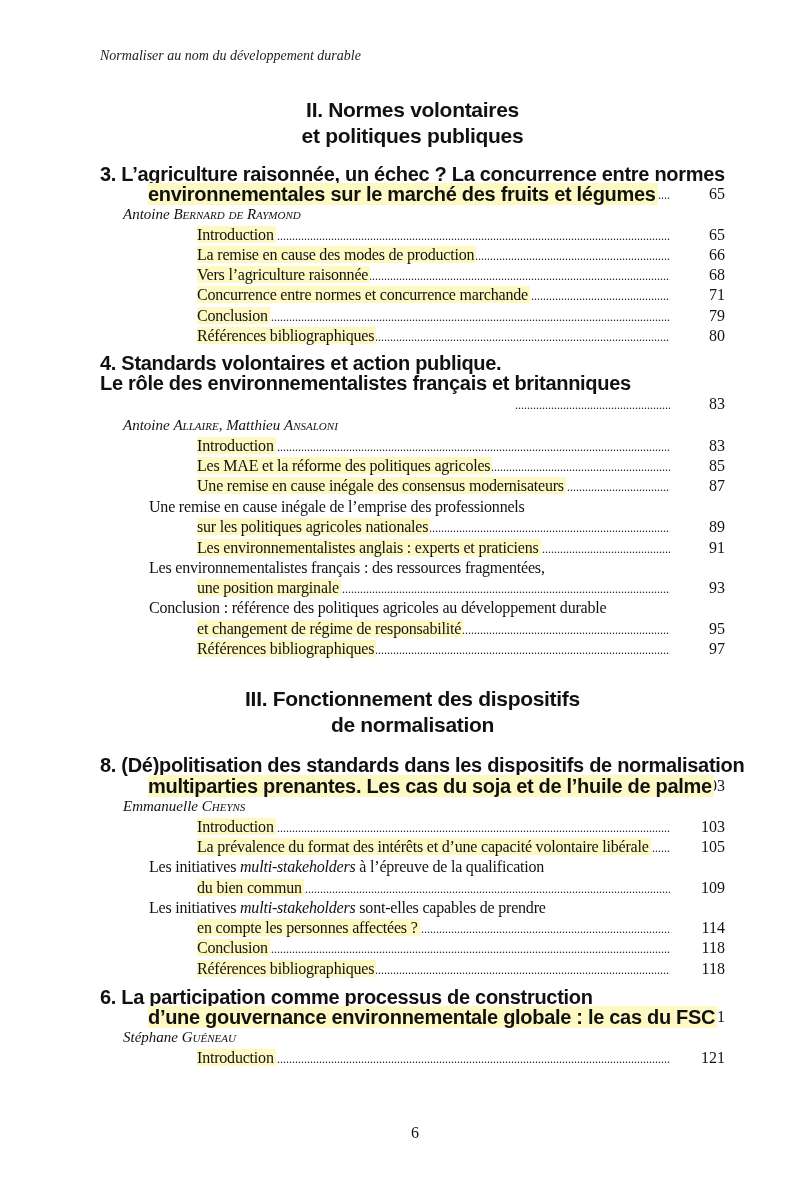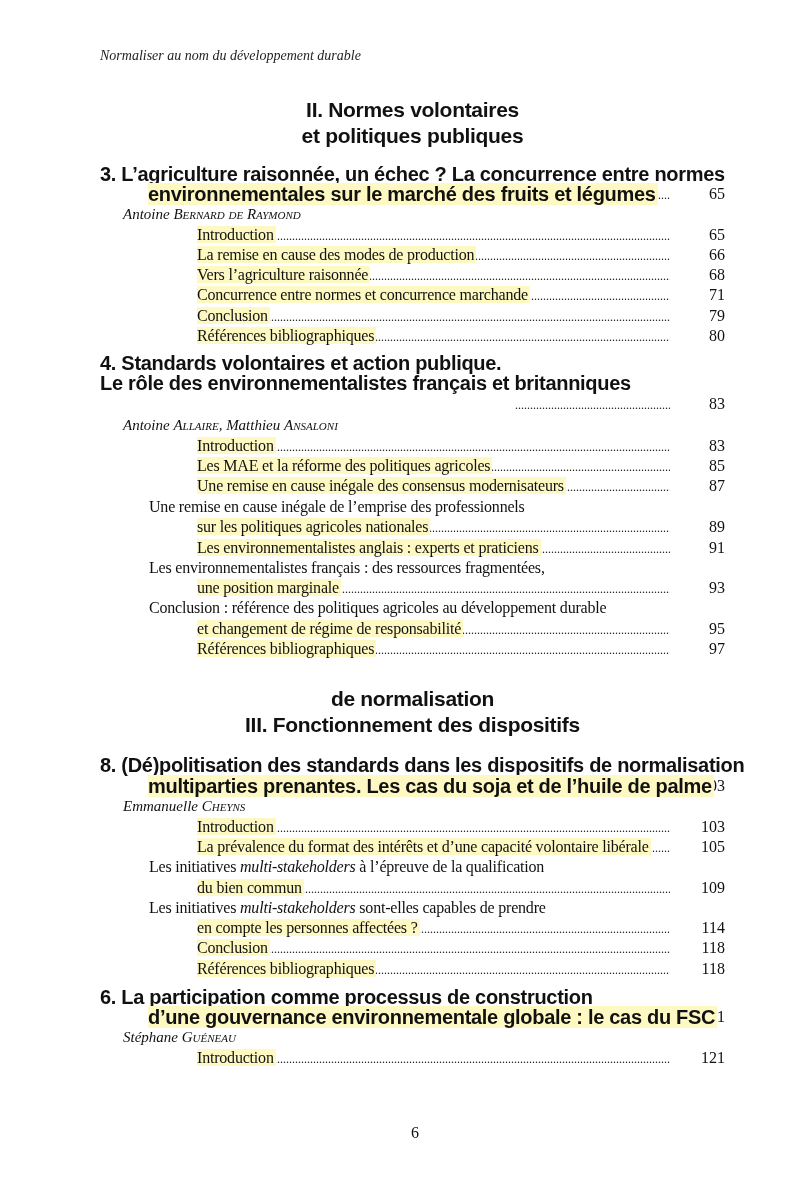--- a/index.html
+++ b/index.html
@@ -121,22 +121,22 @@
       <div class="pnum">95</div>
     </div>
     <div class="entry" style="top:639px;">
       <div class="sec-line"><span class="bg-fill">Références bibliographiques</span></div>
       <div class="leader" style="left: 330px;">........................................................................................................................................................................................................</div>
       <div class="pnum">97</div>
     </div>
   </div>
 
   <div class="part-title" style="top:686px;">
+    <div>III. Fonctionnement des dispositifs</div>
     <div>de normalisation</div>
-    <div>III. Fonctionnement des dispositifs</div>
   </div>
 
   <div>
     <div class="chap-line" style="top:755px;">8.  (Dé)politisation des standards dans les dispositifs de normalisation</div>
     <div class="entry" style="top:776px;">
       <div class="chap-line" style="top:0;"><span class="bg-fill">multiparties prenantes. Les cas du soja et de l’huile de palme</span></div>
       <div class="leader" style="left: 565px;">........................................................................................................................................................................................................</div>
       <div class="pnum">103</div>
     </div>
     <div class="author" style="top:796px;"><span>Emmanuelle</span> <span class="sc">Cheyns</span></div>

